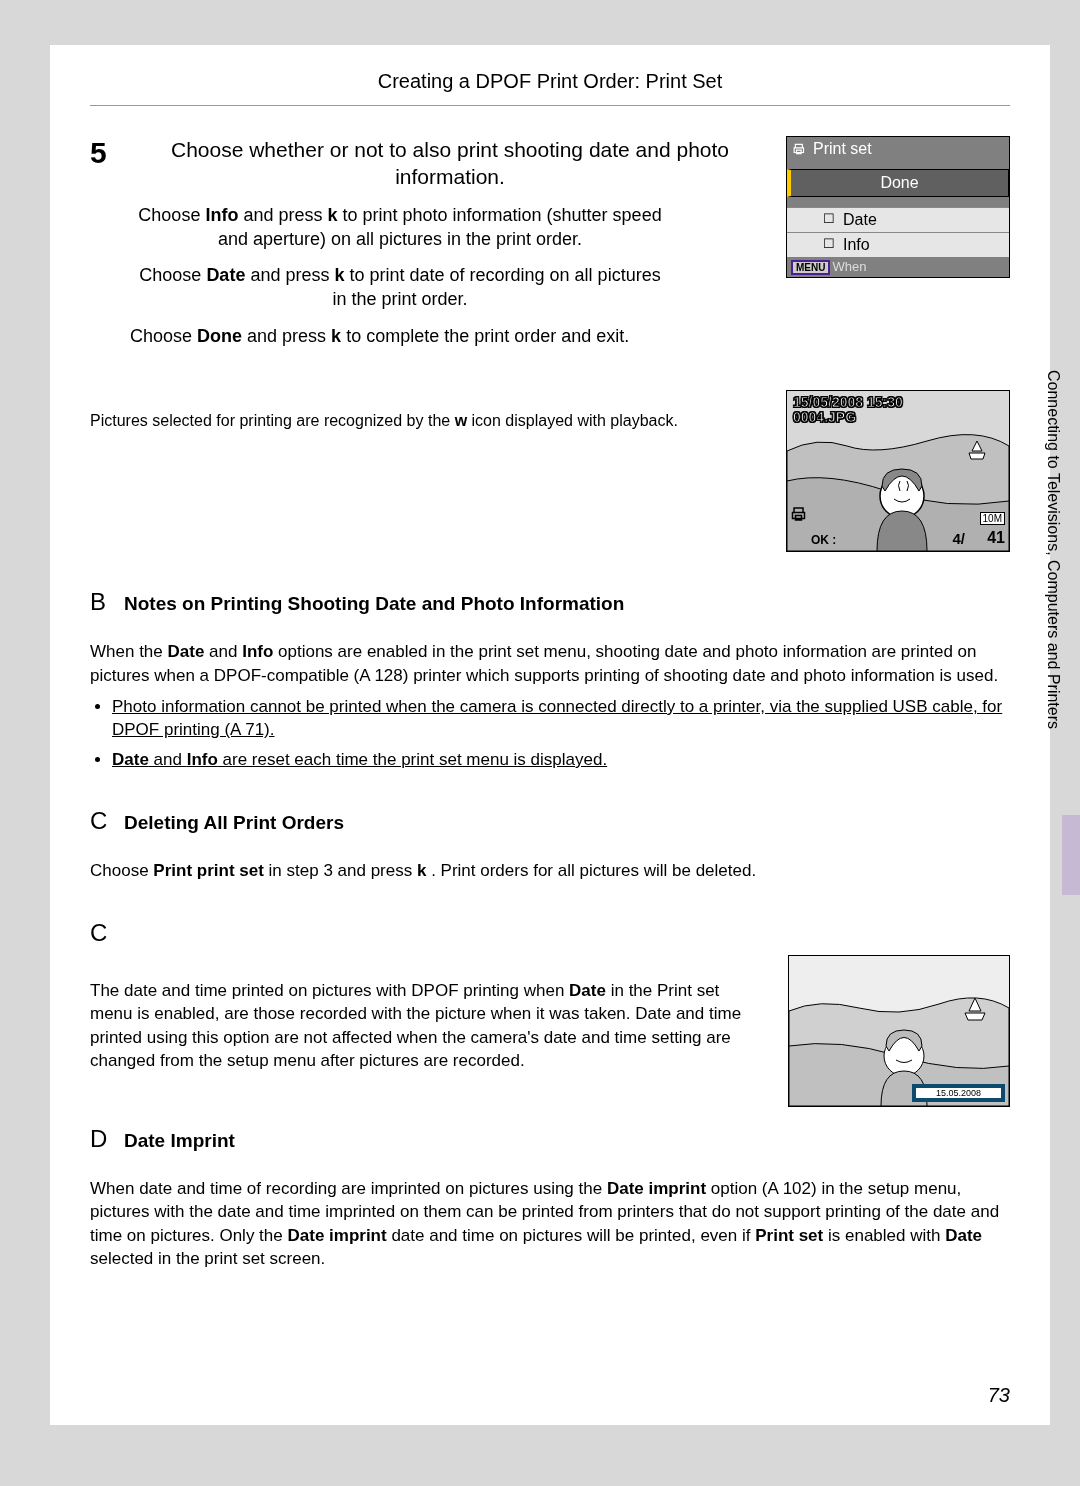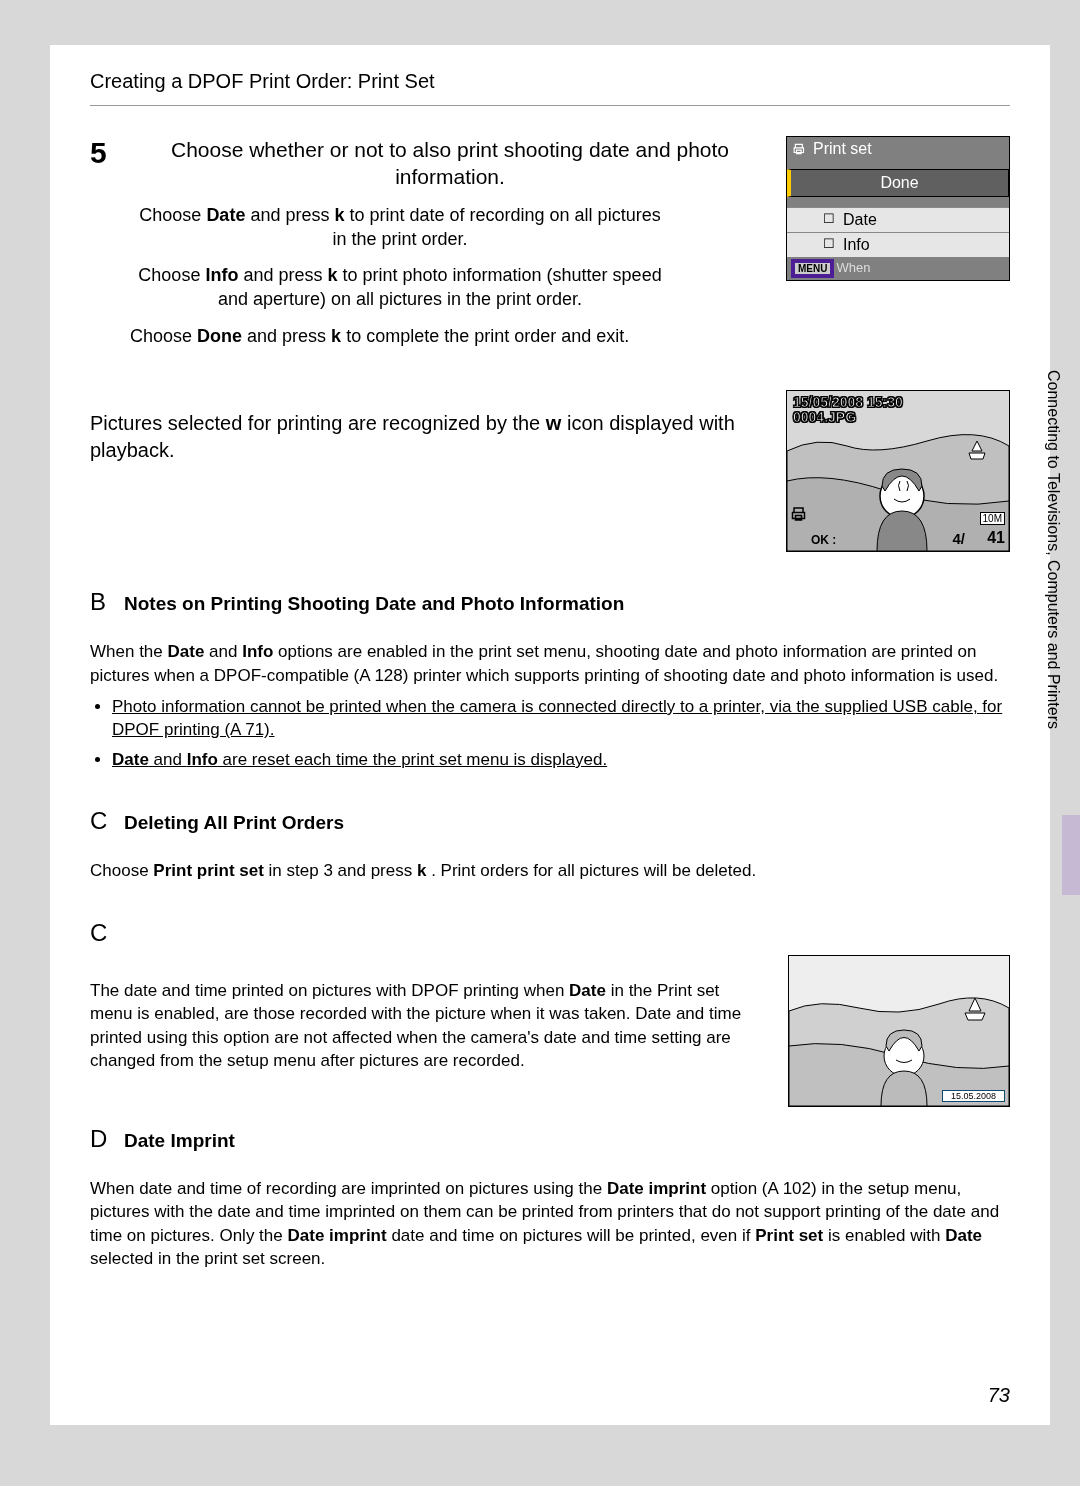--- a/index.html
+++ b/index.html
@@ -12,21 +12,21 @@
   }
   .page {
     background: #fff;
     margin: 45px 30px 20px 50px;
     padding: 25px 40px 30px 40px;
     position: relative;
     min-height: 1380px;
     box-sizing: border-box;
   }
   .page-header {
-    text-align: left;
+    text-align: center;
     font-size: 20px;
     padding-bottom: 12px;
     border-bottom: 1px solid #999;
     margin-bottom: 30px;
   }
   .side-text {
     position: absolute;
     right: -12px;
     top: 325px;
     writing-mode: vertical-rl;
@@ -59,21 +59,21 @@
   .step-title-text { flex: 1; text-align: center; }
   .screen-box { flex-shrink: 0; }
   .substep {
     font-size: 18px;
     line-height: 1.35;
     margin-bottom: 12px;
     max-width: 540px;
   }
   .substep-full { max-width: none; }
   .para {
-    font-size: 20px;
+    font-size: 16px;
     line-height: 1.35;
     margin: 20px 0 8px 0;
   }
   .para-row { display: flex; gap: 20px; align-items: flex-start; margin-top: 30px; }
   .para-text { flex: 1; }
   .glyph { font-family: Arial, sans-serif; font-weight: bold; }
   .bold { font-weight: bold; }
 
   
   .lcd {
@@ -122,21 +122,21 @@
     font-size: 13px;
     padding: 2px 4px;
   }
   .lcd-exit .menubox {
     display: inline-block;
     background: #ccc;
     color: #000;
     font-size: 10px;
     font-weight: bold;
     padding: 0 3px;
-    border: 4px solid #4c1d95;
+    border: 2px solid #4c1d95;
     margin-right: 2px;
   }
 
   
   .thumb {
     width: 222px;
     height: 160px;
     border: 1px solid #000;
     position: relative;
     background: #d8d8d8;
@@ -160,22 +160,22 @@
   .thumb-count { position:absolute; bottom:4px; right:44px; font-size:15px; color:#000; font-weight:bold; }
 
   .thumb2 {
     width: 220px; height: 150px; border: 1px solid #000;
     background: #eee; float: right; margin-left: 12px;
     position: relative;
   }
   .thumb2 svg { width:100%; height:100%; display:block; }
   .thumb2-date {
     position: absolute; bottom: 4px; right: 4px;
-    background: #fff; border:1px solid #0c4a6e;
-    font-size: 9px; padding: 0 8px;
+    background: #fff; border:4px solid #0c4a6e;
+    font-size: 9px; padding: 0 20px;
   }
 
   .note-section { margin-top: 36px; }
   .note-head {
     font-size: 19px;
     font-weight: bold;
     margin-bottom: 8px;
     display: flex;
     align-items: baseline;
     gap: 12px;
@@ -210,24 +210,24 @@
   <div class="side-tab"></div>
 
   <div class="step-row">
     <div class="step-num">5</div>
     <div class="step-body">
       <div class="step-title-row">
         <div class="step-title-text">
           <div class="step-title">Choose whether or not to also print shooting date and photo information.</div>
 
           <div class="substep">
-            <span>Choose </span><span class="bold">Date</span><span> and press </span><span class="glyph">k</span><span>   to print date of recording on all pictures in the print order.</span>
+            <span>Choose </span><span class="bold">Info</span><span> and press </span><span class="glyph">k</span><span>   to print photo information (shutter speed and aperture) on all pictures in the print order.</span>
           </div>
           <div class="substep">
-            <span>Choose </span><span class="bold">Info</span><span> and press </span><span class="glyph">k</span><span>   to print photo information (shutter speed and aperture) on all pictures in the print order.</span>
+            <span>Choose </span><span class="bold">Date</span><span> and press </span><span class="glyph">k</span><span>   to print date of recording on all pictures in the print order.</span>
           </div>
         </div>
 
         <div class="screen-box">
           <div class="lcd">
             <div class="lcd-title">
               <svg class="icon-sm" viewBox="0 0 24 24">
                   <path d="M4 4h12v6H4z M2 10h16v8H2z M6 14h8v6H6z" fill="none" stroke="#fff" stroke-width="2"></path>
                 </svg>
               <span>Print set</span>

